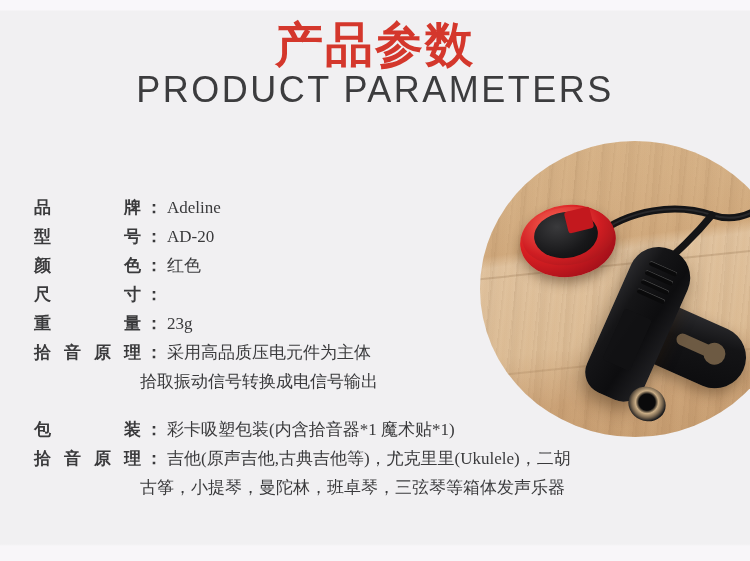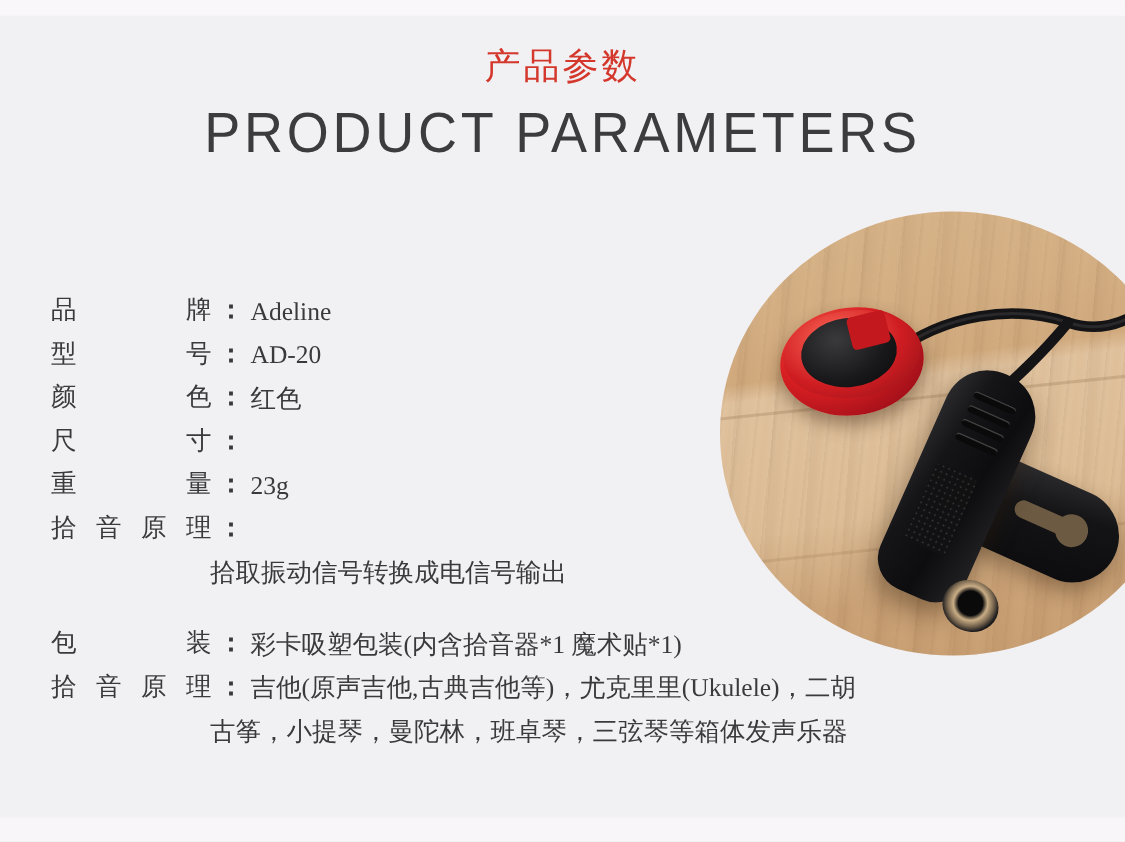--- a/index.html
+++ b/index.html
@@ -28,22 +28,22 @@
   
   .header {
     position: absolute;
     top: 0;
     left: 0;
     width: 750px;
     text-align: center;
     padding-top: 22px;
   }
   .title-cn {
-    font-size: 24px;
-    font-weight: normal;
+    font-size: 48px;
+    font-weight: bold;
     color: #d4372c;
     letter-spacing: 2px;
     line-height: 44px;
     font-family: "DejaVu Sans", "Liberation Sans", sans-serif;
   }
   .title-en {
     margin-top: 2px;
     font-size: 36px;
     font-weight: normal;
     color: #3c3c3e;
@@ -238,21 +238,21 @@
     align-items: flex-start;
     height: 29px;
   }
   .prow.gap {
     margin-top: 19px;
   }
   .plabel {
     width: 107px;
     flex: 0 0 107px;
     font-size: 17px;
-    font-weight: normal;
+    font-weight: bold;
     color: #3a3a3c;
     text-align: justify;
     text-align-last: justify;
     line-height: 29px;
     font-family: "DejaVu Sans", "Liberation Sans", sans-serif;
   }
   .pcolon {
     flex: 0 0 26px;
     font-size: 17px;
     font-weight: bold;
@@ -350,20 +350,21 @@
 
     <div class="prow">
       <span class="plabel">重量</span>
       <span class="pcolon">：</span>
       <span class="pvalue">23g</span>
     </div>
 
     <div class="prow">
       <span class="plabel">拾音原理</span>
       <span class="pcolon">：</span>
+      <span class="pvalue">采用高品质压电元件为主体</span>
     </div>
     <div class="prow cont-row">
       <span class="pvalue cont">拾取振动信号转换成电信号输出</span>
     </div>
 
     <div class="prow gap">
       <span class="plabel">包装</span>
       <span class="pcolon">：</span>
       <span class="pvalue">彩卡吸塑包装(内含拾音器*1 魔术贴*1)</span>
     </div>

